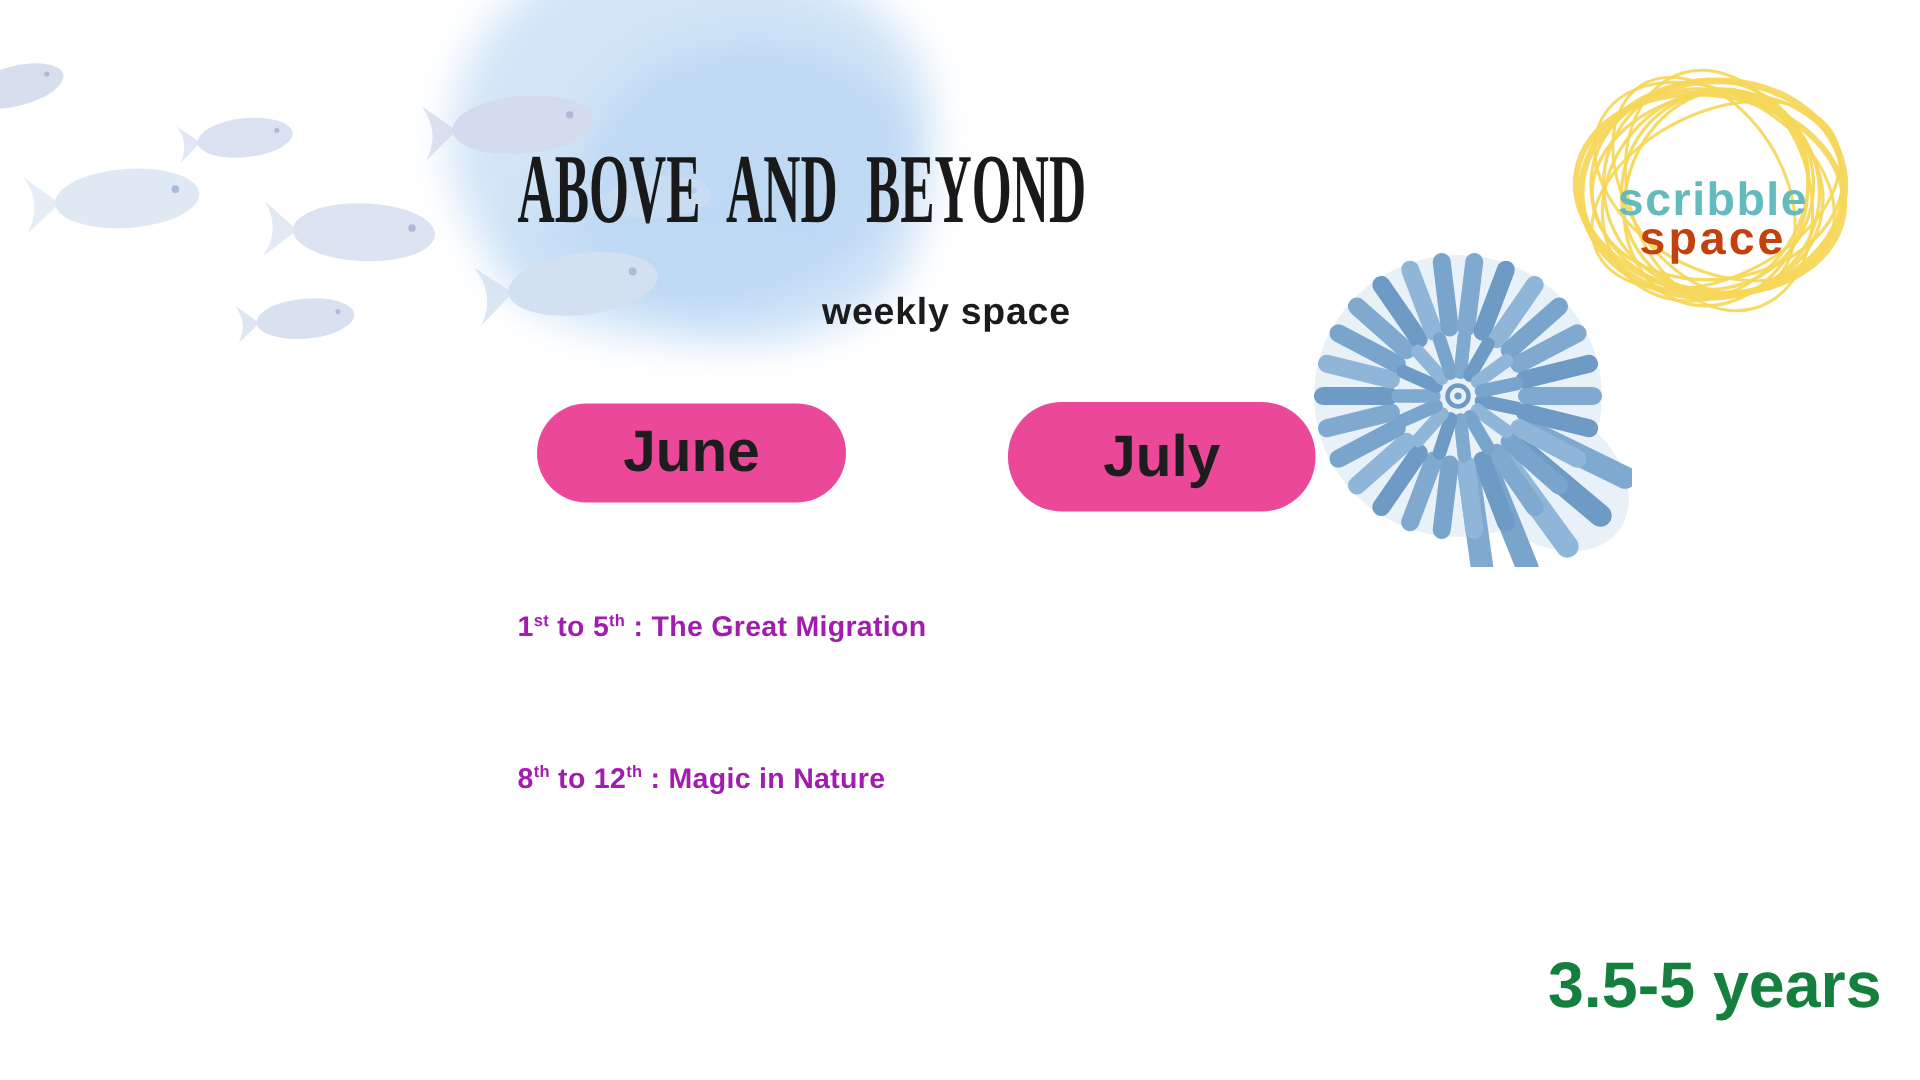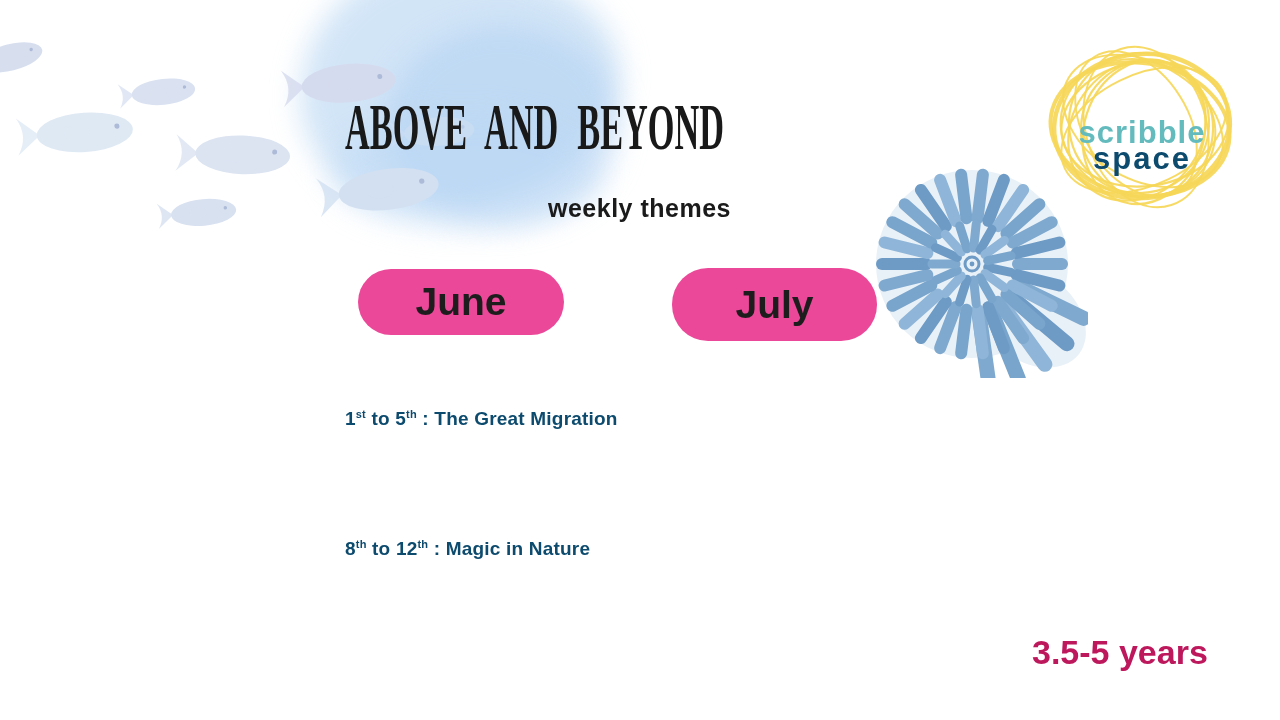--- a/index.html
+++ b/index.html
@@ -22,35 +22,35 @@
     line-height:1;word-spacing:.30em;letter-spacing:0;white-space:nowrap;
     transform:scale(.52,1);transform-origin:0 0;color:#191919;
   }
   #subtitle{left:548px;top:194px;font-size:25px;font-weight:700;letter-spacing:.5px;}
   
   .pill{position:absolute;background:#ec4899;border-radius:36px;display:flex;
         align-items:center;justify-content:center;font-weight:700;font-size:39px;color:#1d1d1d;}
   #pill-june{left:358px;top:269px;width:206px;height:66px;}
   #pill-july{left:672px;top:268px;width:205px;height:73px;}
   
-  .item{position:absolute;font-size:19px;font-weight:700;line-height:31px;letter-spacing:.2px;color:#0c4a6e;}
+  .item{position:absolute;font-size:19px;font-weight:700;line-height:31px;letter-spacing:.2px;color:#a21caf;}
   .item sup{font-size:.58em;}
   #jn1{left:345px;top:399px;white-space:nowrap;}
-  #jn2{left:345px;top:529px;white-space:nowrap;}
+  #jn2{left:345px;top:500px;white-space:nowrap;}
   #jn3{left:345px;top:584px;width:248px;}
   #jn4{left:347px;top:667px;white-space:nowrap;}
   #jl1{left:672px;top:394px;width:252px;}
   #jl2{left:672px;top:501px;width:252px;}
   
-  #age{left:1032px;top:633px;font-size:34px;font-weight:700;color:#be185d;white-space:nowrap;}
+  #age{left:1032px;top:633px;font-size:43px;font-weight:700;color:#15803d;white-space:nowrap;}
   
   #logo-line1{left:1058px;top:103px;width:168px;text-align:center;font-size:31px;font-weight:700;
               color:#64BBBE;letter-spacing:1px;margin-top:12px;}
   #logo-line2{left:1058px;top:141px;width:168px;text-align:center;font-size:31px;font-weight:700;
-              color:#0c4a6e;letter-spacing:2px;}
+              color:#c2410c;letter-spacing:2px;}
 </style>
 </head>
 <body>
 
 <div id="canvas">
 
   <div class="blob" id="blob1"></div>
   <div class="blob" id="blob2"></div>
   <div class="blob" id="blob3"></div>
 
@@ -154,21 +154,21 @@
         <ellipse cx="103" cy="87" rx="86" ry="58" fill="none" stroke="#F6D758" stroke-width="2" opacity="0.92" transform="rotate(30 103 87)"></ellipse>
         <ellipse cx="107" cy="95" rx="68" ry="66" fill="none" stroke="#F6D758" stroke-width="2.2" opacity="0.92" transform="rotate(96 107 95)"></ellipse>
         <ellipse cx="96" cy="90" rx="79" ry="52" fill="none" stroke="#F6D758" stroke-width="2" opacity="0.92" transform="rotate(58 96 90)"></ellipse>
         <ellipse cx="104" cy="98" rx="73" ry="60" fill="none" stroke="#F6D758" stroke-width="2.2" opacity="0.92" transform="rotate(-72 104 98)"></ellipse>
       </svg>
   </div>
   <div class="abs" id="logo-line1">scribble</div>
   <div class="abs" id="logo-line2">space</div>
 
   <div class="abs" id="title">ABOVE AND BEYOND</div>
-  <div class="abs" id="subtitle">weekly themes</div>
+  <div class="abs" id="subtitle">weekly space</div>
 
   <div class="pill" id="pill-june">
     <span>June</span>
   </div>
   <div class="pill" id="pill-july">
     <span>July</span>
   </div>
 
   <div class="item" id="jn1">1<sup>st</sup> to 5<sup>th</sup> : The Great Migration</div>
   <div class="item" id="jn2">8<sup>th</sup> to 12<sup>th</sup> : Magic in Nature</div>

